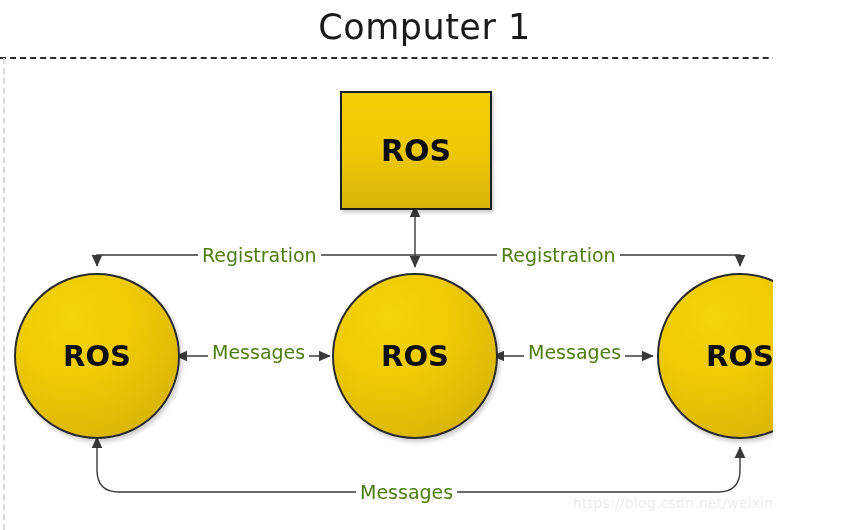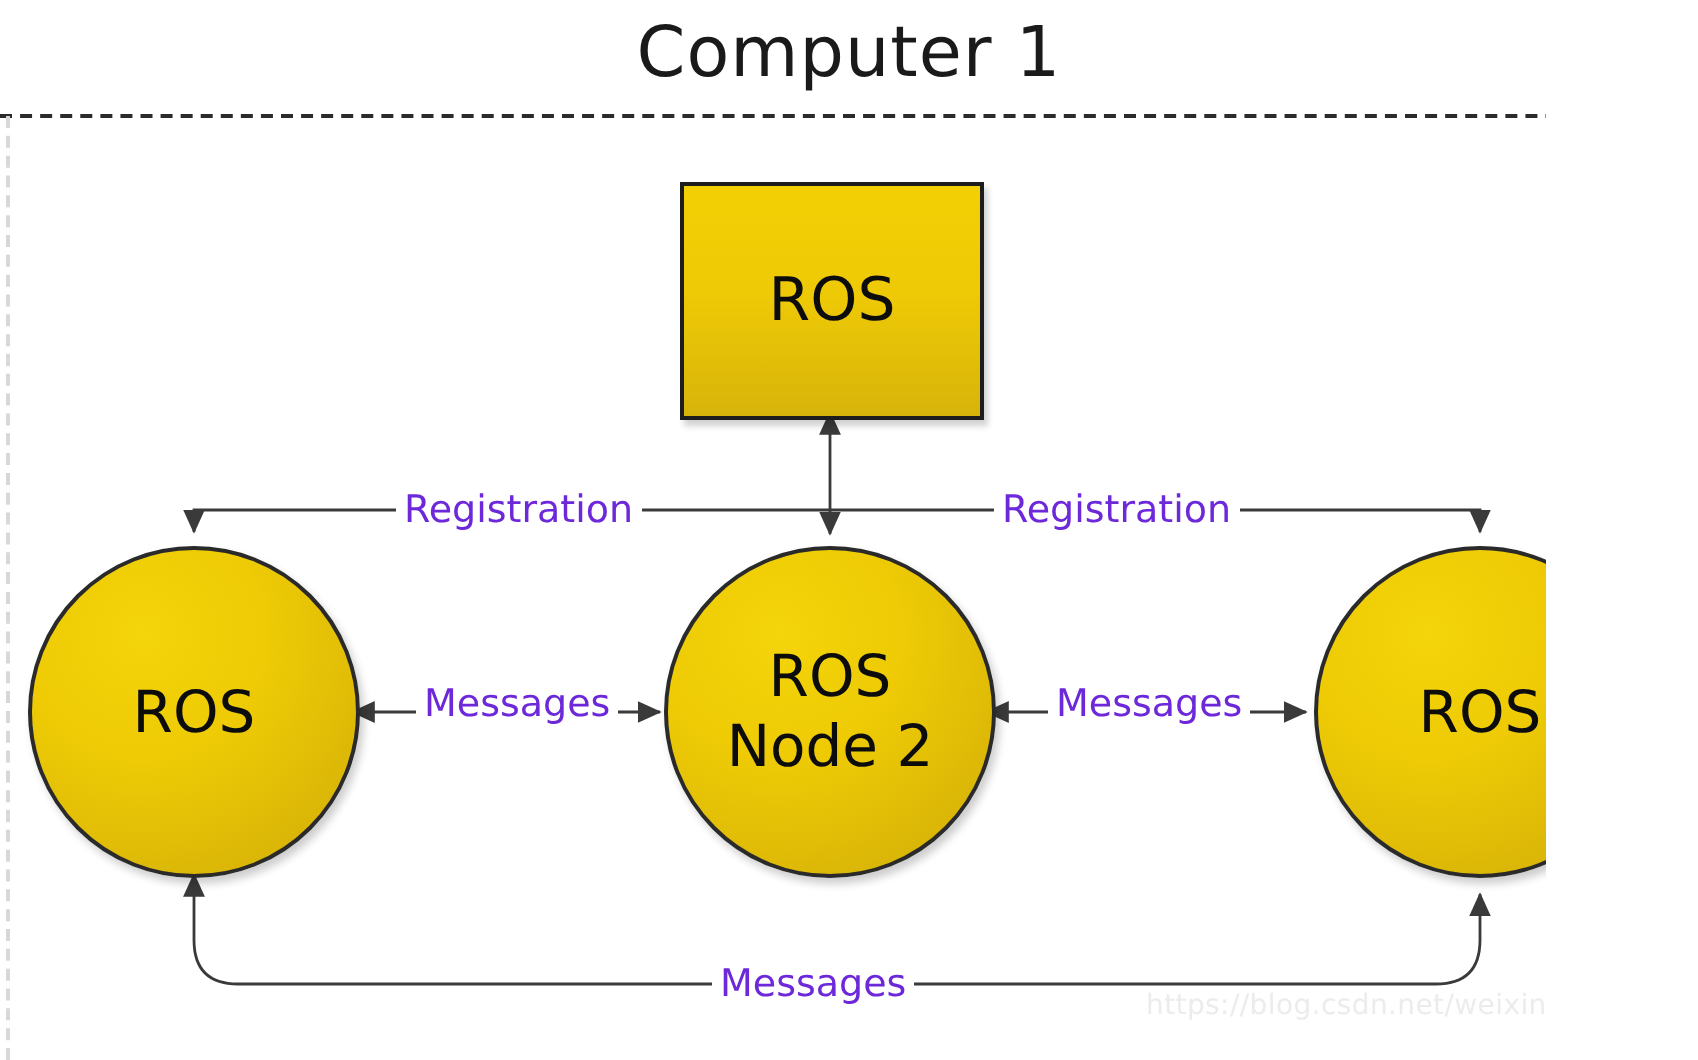--- a/index.html
+++ b/index.html
@@ -89,33 +89,33 @@
     align-items: center;
     justify-content: center;
   }
   #node-left   { left: 14px;  top: 273px; }
   #node-center { left: 332px; top: 273px; }
   #node-right  { left: 657px; top: 273px; }
 
   .node-line {
     font-family: "DejaVu Sans", sans-serif;
     font-size: 29px;
-    font-weight: 400;
+    font-weight: 700;
     color: #0c0c0c;
     line-height: 35px;
     white-space: nowrap;
   }
   .master-box .node-line { font-size: 30px; line-height: 38px; }
 
   
   .edge-label {
     position: absolute;
     font-family: "DejaVu Sans", sans-serif;
     font-size: 19px;
-    color: #6d28d9;
+    color: #4d7c0f;
     background: #ffffff;
     padding: 0 4px;
     white-space: nowrap;
     line-height: 20px;
   }
   #label-reg-left   { left: 198px; top: 245px; }
   #label-reg-right  { left: 497px; top: 245px; }
   #label-msg-left   { left: 208px; top: 342px; }
   #label-msg-right  { left: 524px; top: 342px; }
   #label-msg-bottom { left: 356px; top: 482px; }
@@ -171,21 +171,20 @@
   <div class="master-box">
     <div class="node-line">ROS</div>
   </div>
 
   <div class="circle-node" id="node-left">
     <div class="node-line">ROS</div>
   </div>
 
   <div class="circle-node" id="node-center">
     <div class="node-line">ROS</div>
-    <div class="node-line">Node 2</div>
   </div>
 
   <div class="circle-node" id="node-right">
     <div class="node-line">ROS</div>
   </div>
 
   <div class="edge-label" id="label-reg-left">Registration</div>
   <div class="edge-label" id="label-reg-right">Registration</div>
   <div class="edge-label" id="label-msg-left">Messages</div>
   <div class="edge-label" id="label-msg-right">Messages</div>

